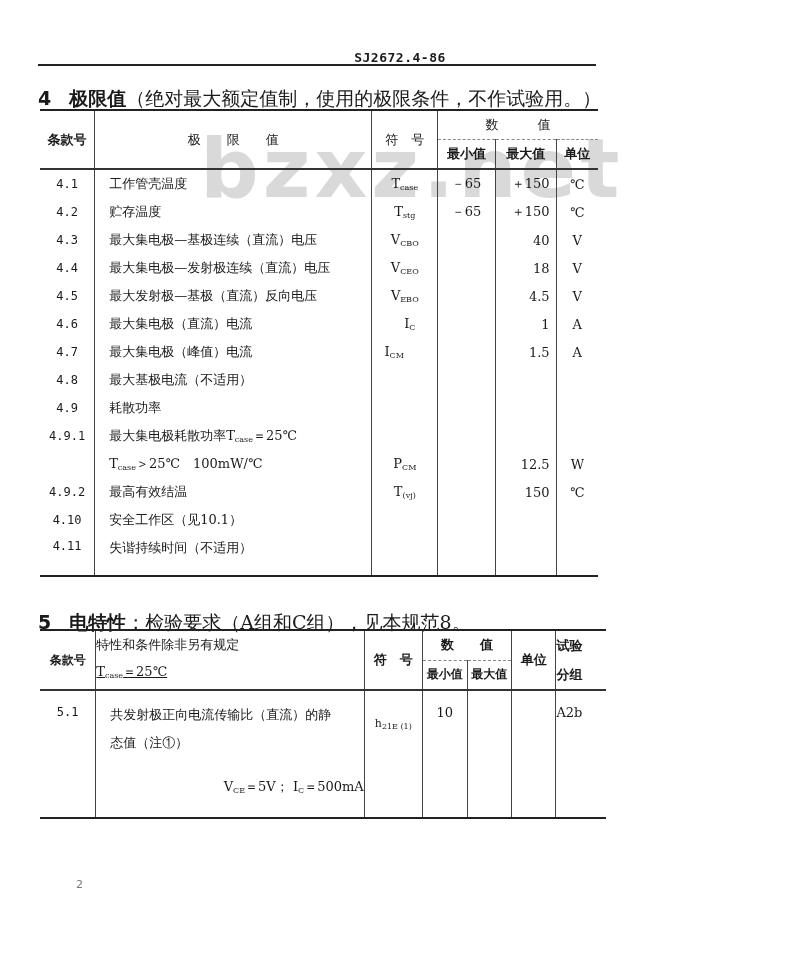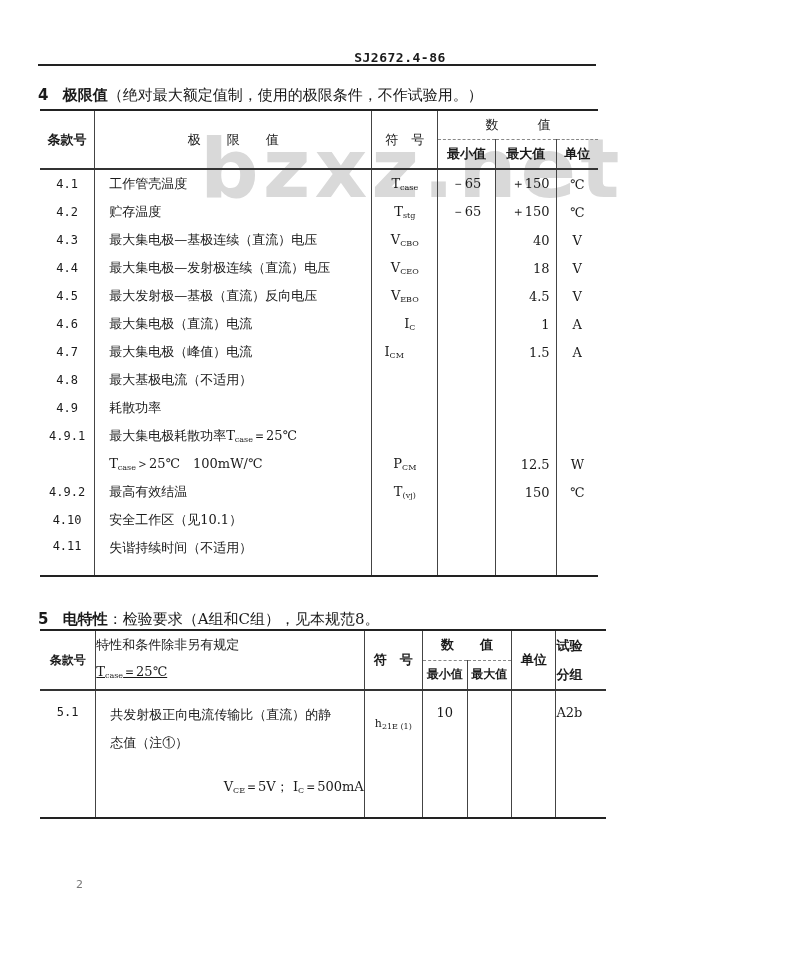--- a/index.html
+++ b/index.html
@@ -8,21 +8,21 @@
       font-family: "DejaVu Serif", "Liberation Serif", serif;
       color: #1a1a1a;
     }
     .abs { position: absolute; }
     .std-code {
       left: 0; width: 800px; top: 50px; text-align: center;
       font-family: "DejaVu Sans Mono", "Liberation Mono", monospace;
       font-size: 13px; font-weight: bold; letter-spacing: 0.5px;
     }
     .rule { background: #222; }
-    .sec-title { font-size: 15px; }
+    .sec-title { font-size: 19px; }
     .sec-title b { font-family: "DejaVu Sans", sans-serif; font-weight: bold; }
     .watermark {
       left: 200px; top: 128px; font-family: "DejaVu Sans", sans-serif;
       font-weight: bold; font-size: 82px; color: #d9d9d9; letter-spacing: 4px;
       z-index: 0; line-height: 1;
     }
     table { border-collapse: collapse; position: absolute; z-index: 1; background: transparent; }
     td, th { font-weight: normal; font-size: 13px; padding: 0; }
     .t4 { left: 40px; top: 109px; width: 558px; }
     .t4 tr.hdr1 td { height: 28px; }

